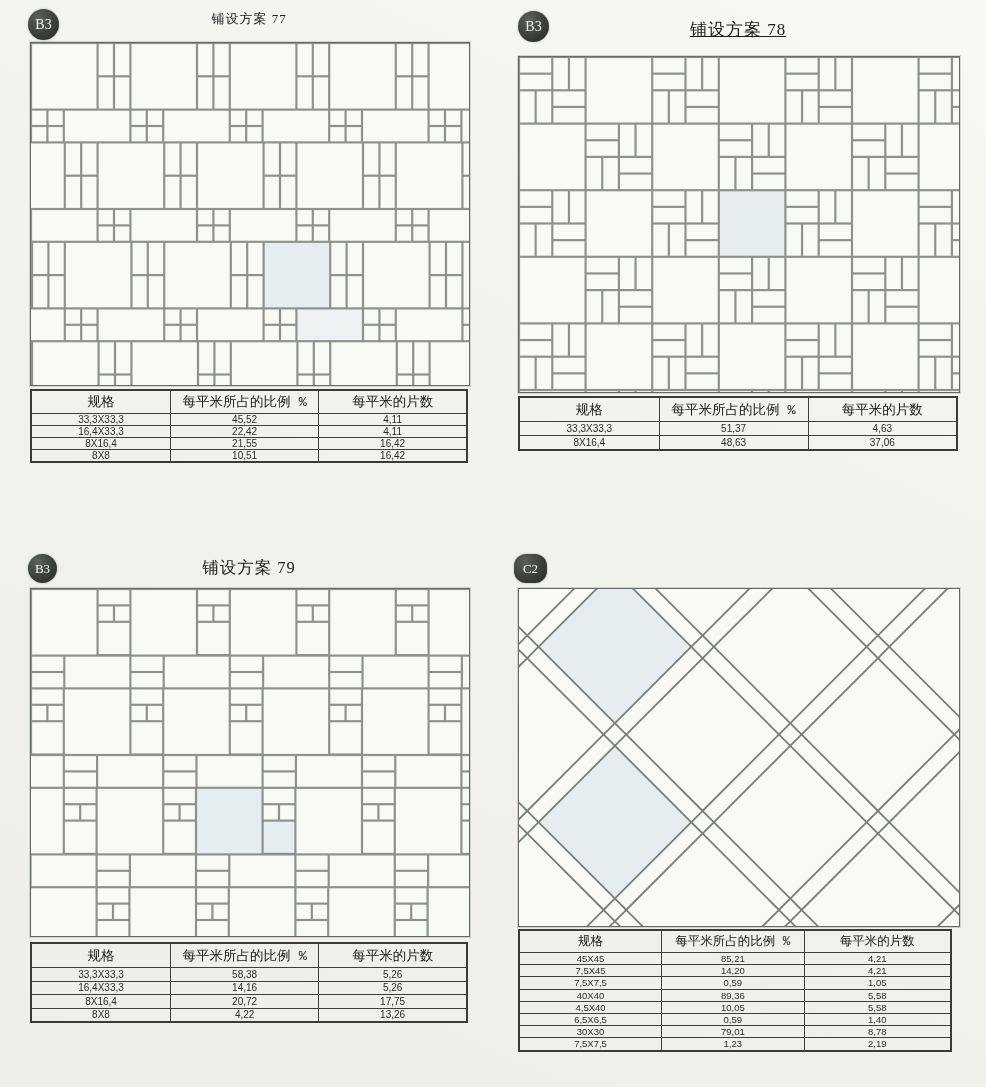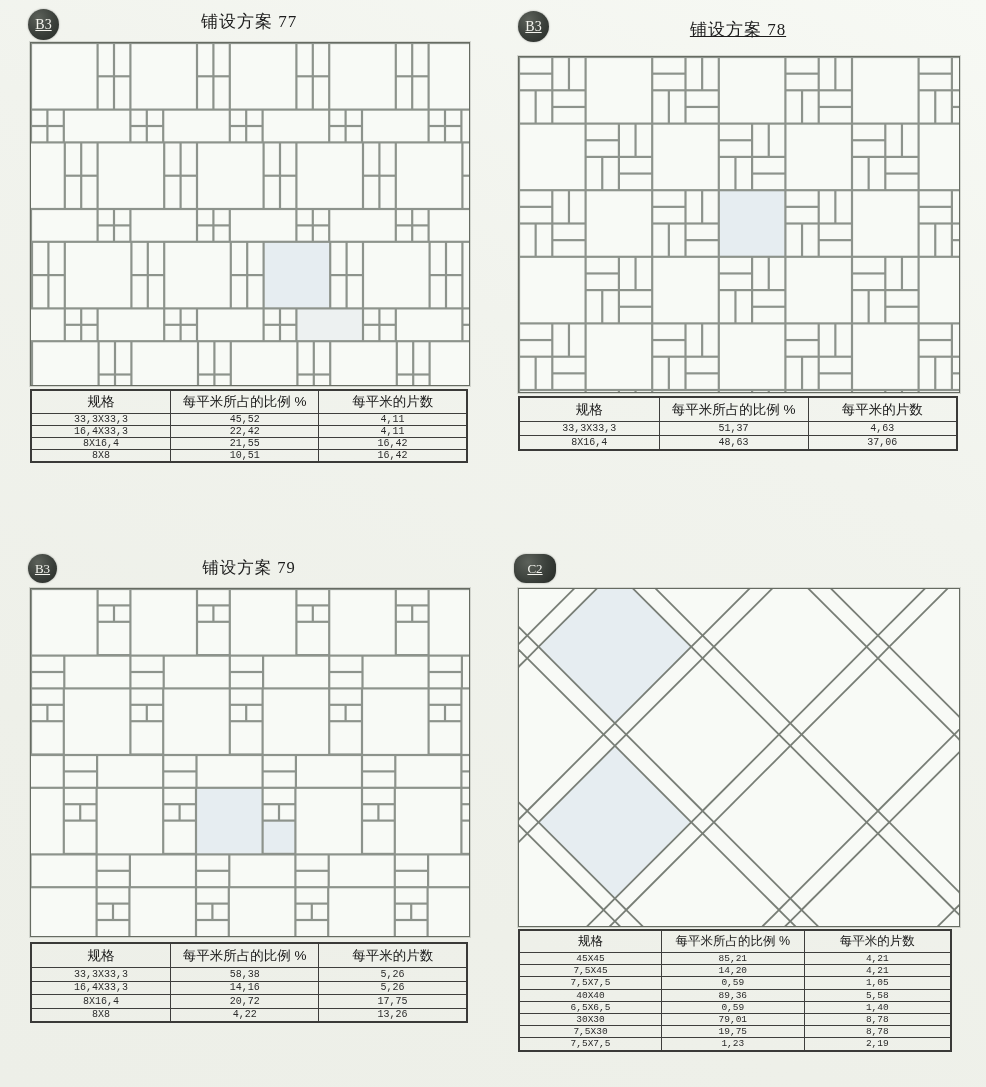--- a/index.html
+++ b/index.html
@@ -8,21 +8,20 @@
     background:linear-gradient(205deg,#f7f9f4 0%,#f1f3ed 35%,#eef0e9 75%,#edefe8 100%);
     font-family:"Liberation Sans","DejaVu Sans",sans-serif;
   }
   .panel{position:absolute;}
   .badge{
     position:absolute;border-radius:50%;
     background:radial-gradient(circle at 34% 28%,#5c615a 0%,#3a3f3a 55%,#272b27 100%);
     color:#f4f4ee;display:flex;align-items:center;justify-content:center;
     font-family:"Liberation Serif","DejaVu Serif",serif;
     box-shadow:0 0 2px rgba(0,0,0,.35);
-    text-decoration:underline;
   }
   .title{
     position:absolute;text-align:center;color:#1c1c1c;
     font-family:"Liberation Serif","DejaVu Serif",serif;
     letter-spacing:1px;
   }
   .frame{
     position:absolute;border:1px solid #666b62;background:#fcfdfa;
     box-shadow:0 0 0 1px rgba(120,125,115,.25);
   }
@@ -30,39 +29,39 @@
   table.spec{
     position:absolute;border-collapse:collapse;table-layout:fixed;
     background:transparent;
   }
   table.spec th, table.spec td{
     border:1px solid #3e3e3c;text-align:center;vertical-align:middle;
     padding:0;overflow:hidden;white-space:nowrap;
   }
   table.spec{border:2px solid #3a3a38;}
   table.spec th{
-    font-family:Liberation Sans, sans-serif;
+    font-family:Liberation Mono, monospace;
     font-weight:normal;color:#161616;
   }
   table.spec td{
-    font-family:Liberation Mono, monospace;
+    font-family:Liberation Sans, sans-serif;
     color:#2b2b2b;
   }
   
   .t77 th{height:22px;font-size:13.5px;} .t77 td{height:11px;font-size:10px;}
   .t78 th{height:23px;font-size:13.5px;} .t78 td{height:13px;font-size:10px;}
   .t79 th{height:23px;font-size:13.5px;} .t79 td{height:12.5px;font-size:10px;}
   .t80 th{height:21px;font-size:12.5px;} .t80 td{height:11.2px;font-size:9.5px;margin-left:48px;}
 </style>
 </head>
 <body>
 
 <div class="panel">
   <div class="badge" style="left:28px;top:9px;width:31px;height:31px;font-size:14px;">B3</div>
-  <div class="title" style="left:30px;top:10px;width:438px;font-size:17px;text-align:center;">铺设方案 77</div>
+  <div class="title" style="left:30px;top:10px;width:438px;font-size:13px;text-align:center;">铺设方案 77</div>
   <div class="frame" style="left:30px;top:42px;width:438px;height:342px;">
     <svg width="438" height="342" viewBox="0 0 219 171">
         <rect x="0" y="0" width="219" height="171" fill="#8d938c"></rect>
         <g>
           <rect x="-82.45" y="-49.150000000000006" width="32.199999999999996" height="32.199999999999996" fill="#f8faf6"></rect>
           <rect x="-49.150000000000006" y="-49.150000000000006" width="7.1" height="15.549999999999999" fill="#f8faf6"></rect>
           <rect x="-40.95" y="-49.150000000000006" width="7.1" height="15.549999999999999" fill="#f8faf6"></rect>
           <rect x="-49.150000000000006" y="-32.50000000000001" width="7.1" height="15.549999999999999" fill="#f8faf6"></rect>
           <rect x="-40.95" y="-32.50000000000001" width="7.1" height="15.549999999999999" fill="#f8faf6"></rect>
           <rect x="-82.45" y="-15.850000000000005" width="7.1" height="7.1" fill="#f8faf6"></rect>
@@ -1321,21 +1320,21 @@
         <tr>
           <td>8X8</td>
           <td>4,22</td>
           <td>13,26</td>
         </tr>
       </tbody>
   </table>
 </div>
 
 <div class="panel">
-  <div class="badge" style="left:514px;top:554px;width:42px;height:29px;font-size:13px;border-radius:12px;">C2</div>
+  <div class="badge" style="left:514px;top:554px;width:33px;height:29px;font-size:13px;border-radius:12px;">C2</div>
   <div class="title" style="left:518px;top:556px;width:440px;font-size:16.5px;margin-top:44px;">铺设方案 80</div>
   <div class="frame" style="left:518px;top:588px;width:440px;height:337px;">
     <svg width="440" height="337" viewBox="0 0 220 168.5">
         <rect x="0" y="0" width="220" height="168.5" fill="#787e76"></rect>
         <g transform="rotate(45 110 84.25)">
           <rect x="-247.55" y="-247.55" width="53.1" height="53.1" fill="#f8faf6"></rect>
           <rect x="-247.55" y="-193.55" width="53.1" height="7.1" fill="#f8faf6"></rect>
           <rect x="-193.55" y="-247.55" width="7.1" height="53.1" fill="#f8faf6"></rect>
           <rect x="-193.55" y="-193.55" width="7.1" height="7.1" fill="#f8faf6"></rect>
           <rect x="-185.55" y="-247.55" width="53.1" height="53.1" fill="#f8faf6"></rect>
@@ -1765,32 +1764,32 @@
           <td>7,5X7,5</td>
           <td>0,59</td>
           <td>1,05</td>
         </tr>
         <tr>
           <td>40X40</td>
           <td>89,36</td>
           <td>5,58</td>
         </tr>
         <tr>
+          <td>4,5X40</td>
+          <td>10,05</td>
+          <td>5,58</td>
+        </tr>
+        <tr>
           <td>6,5X6,5</td>
           <td>0,59</td>
           <td>1,40</td>
         </tr>
         <tr>
           <td>30X30</td>
           <td>79,01</td>
-          <td>8,78</td>
-        </tr>
-        <tr>
-          <td>7,5X30</td>
-          <td>19,75</td>
           <td>8,78</td>
         </tr>
         <tr>
           <td>7,5X7,5</td>
           <td>1,23</td>
           <td>2,19</td>
         </tr>
       </tbody>
   </table>
 </div>

